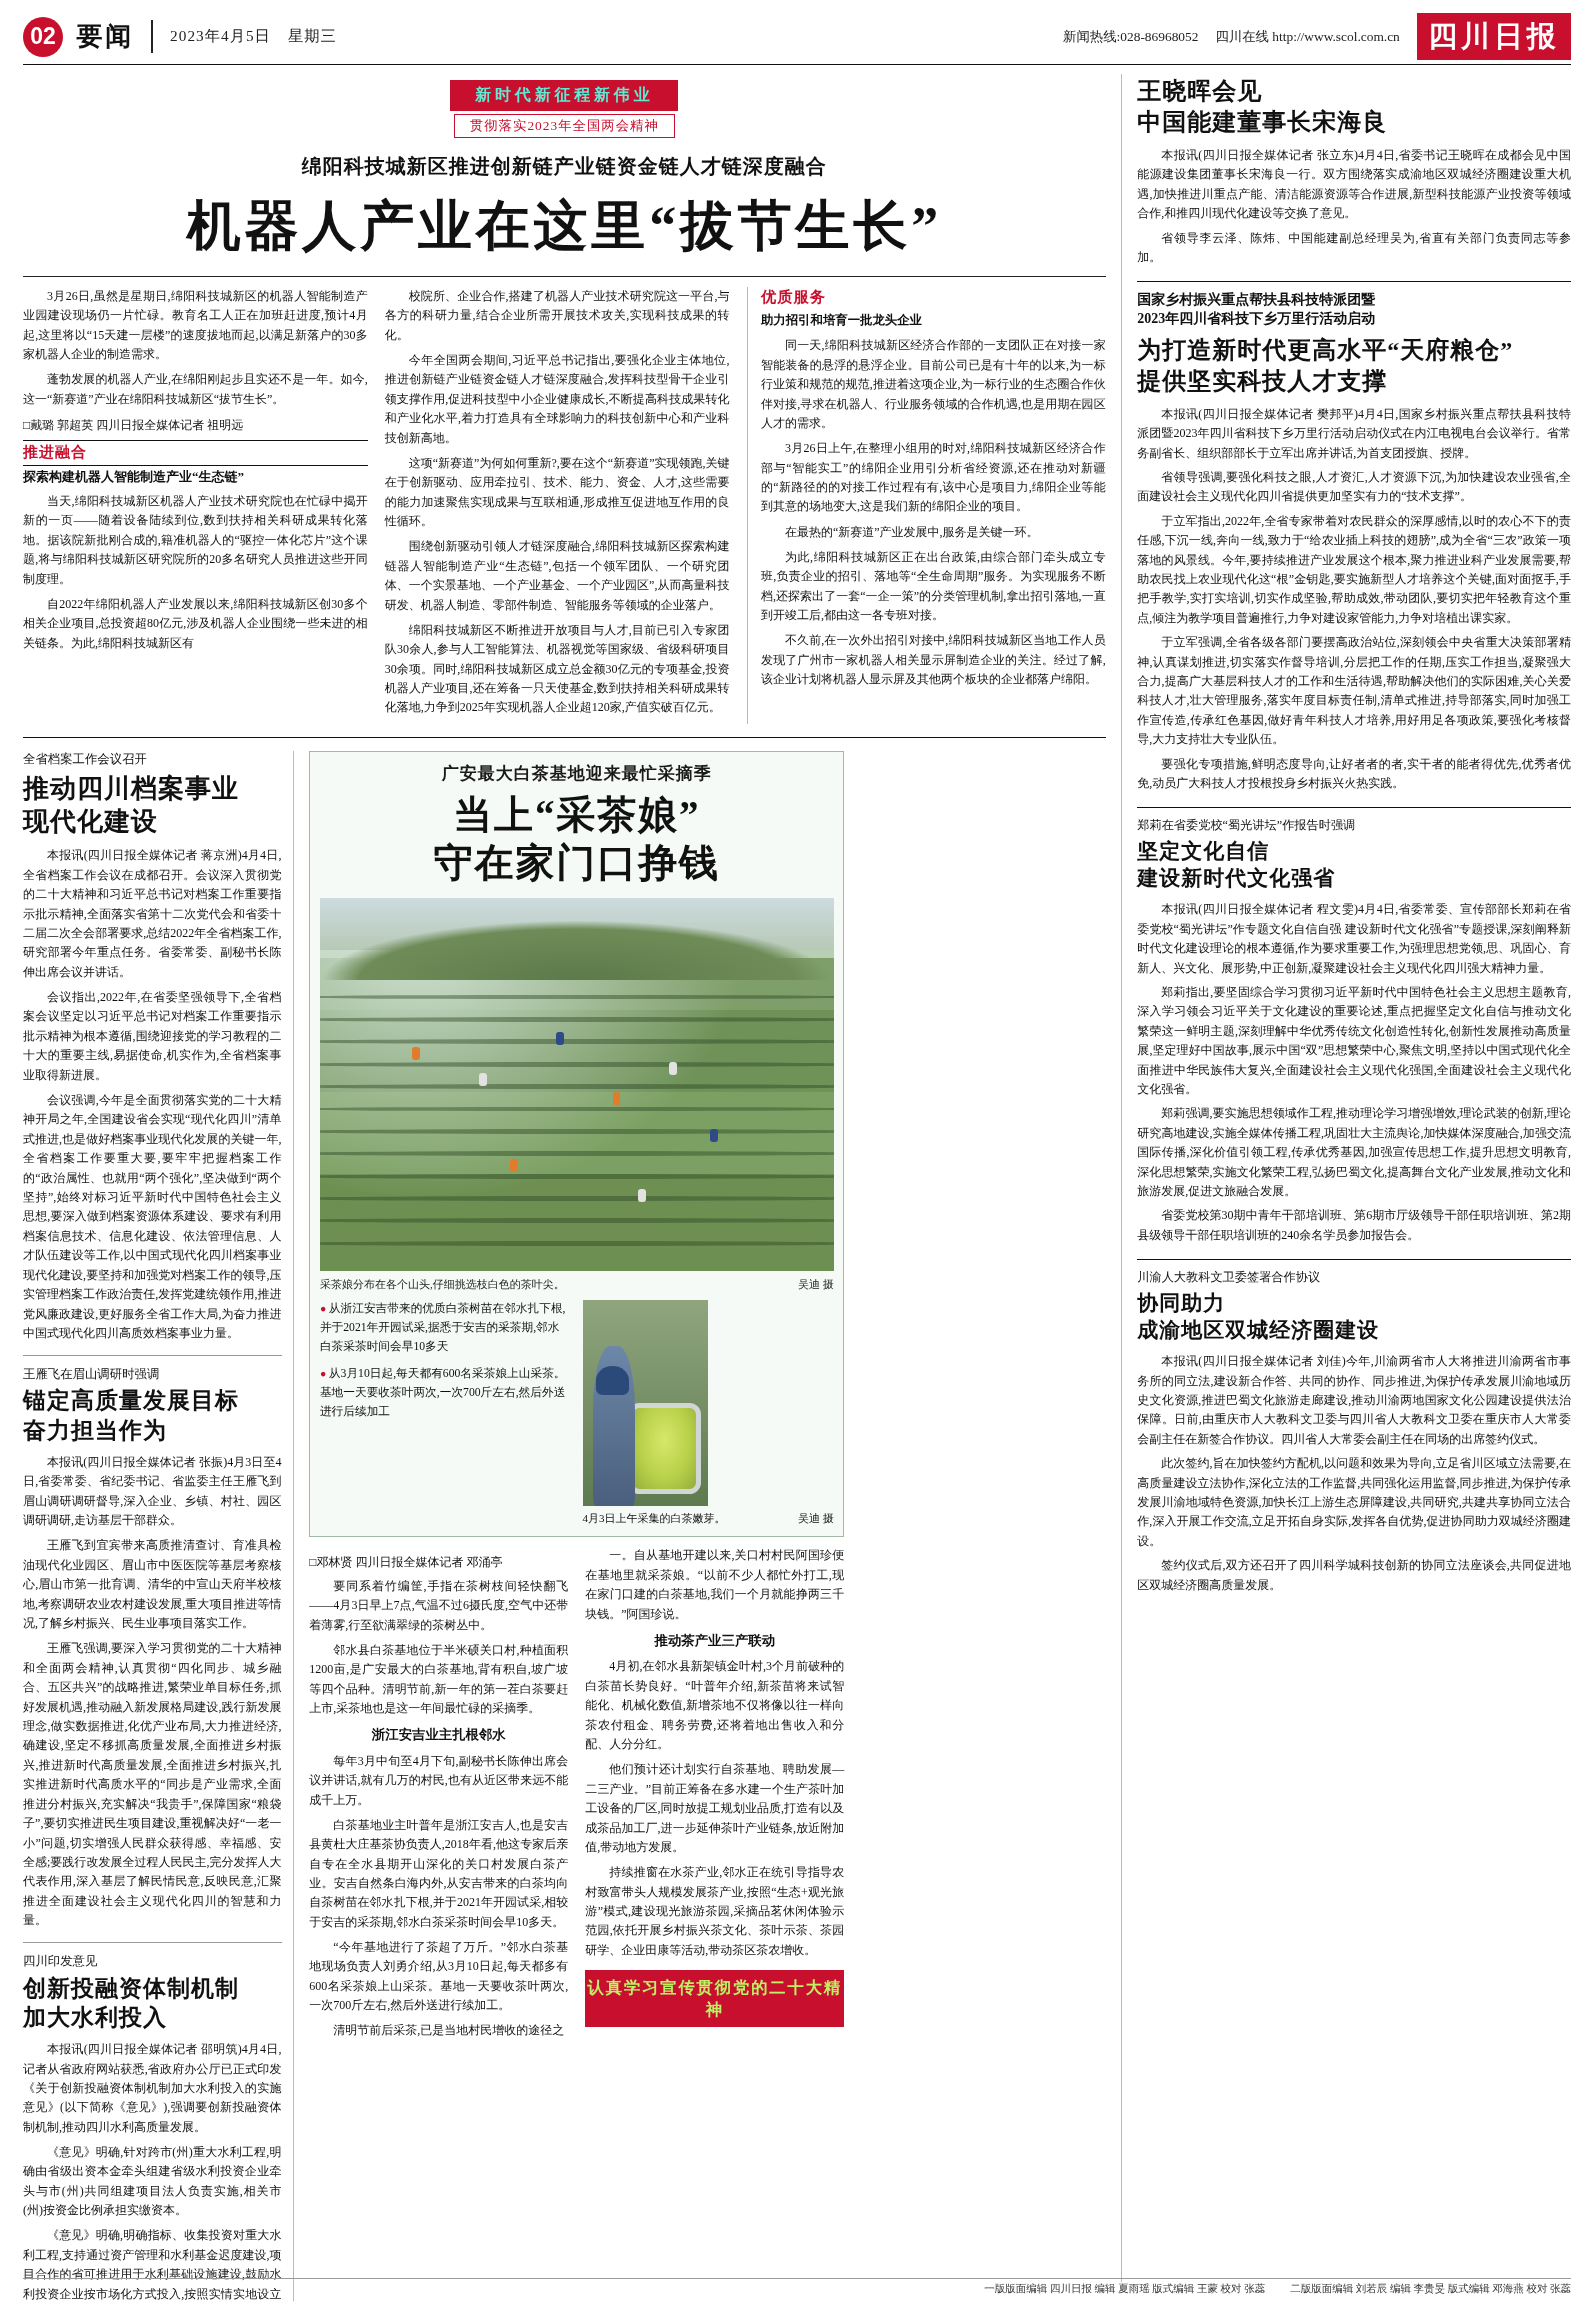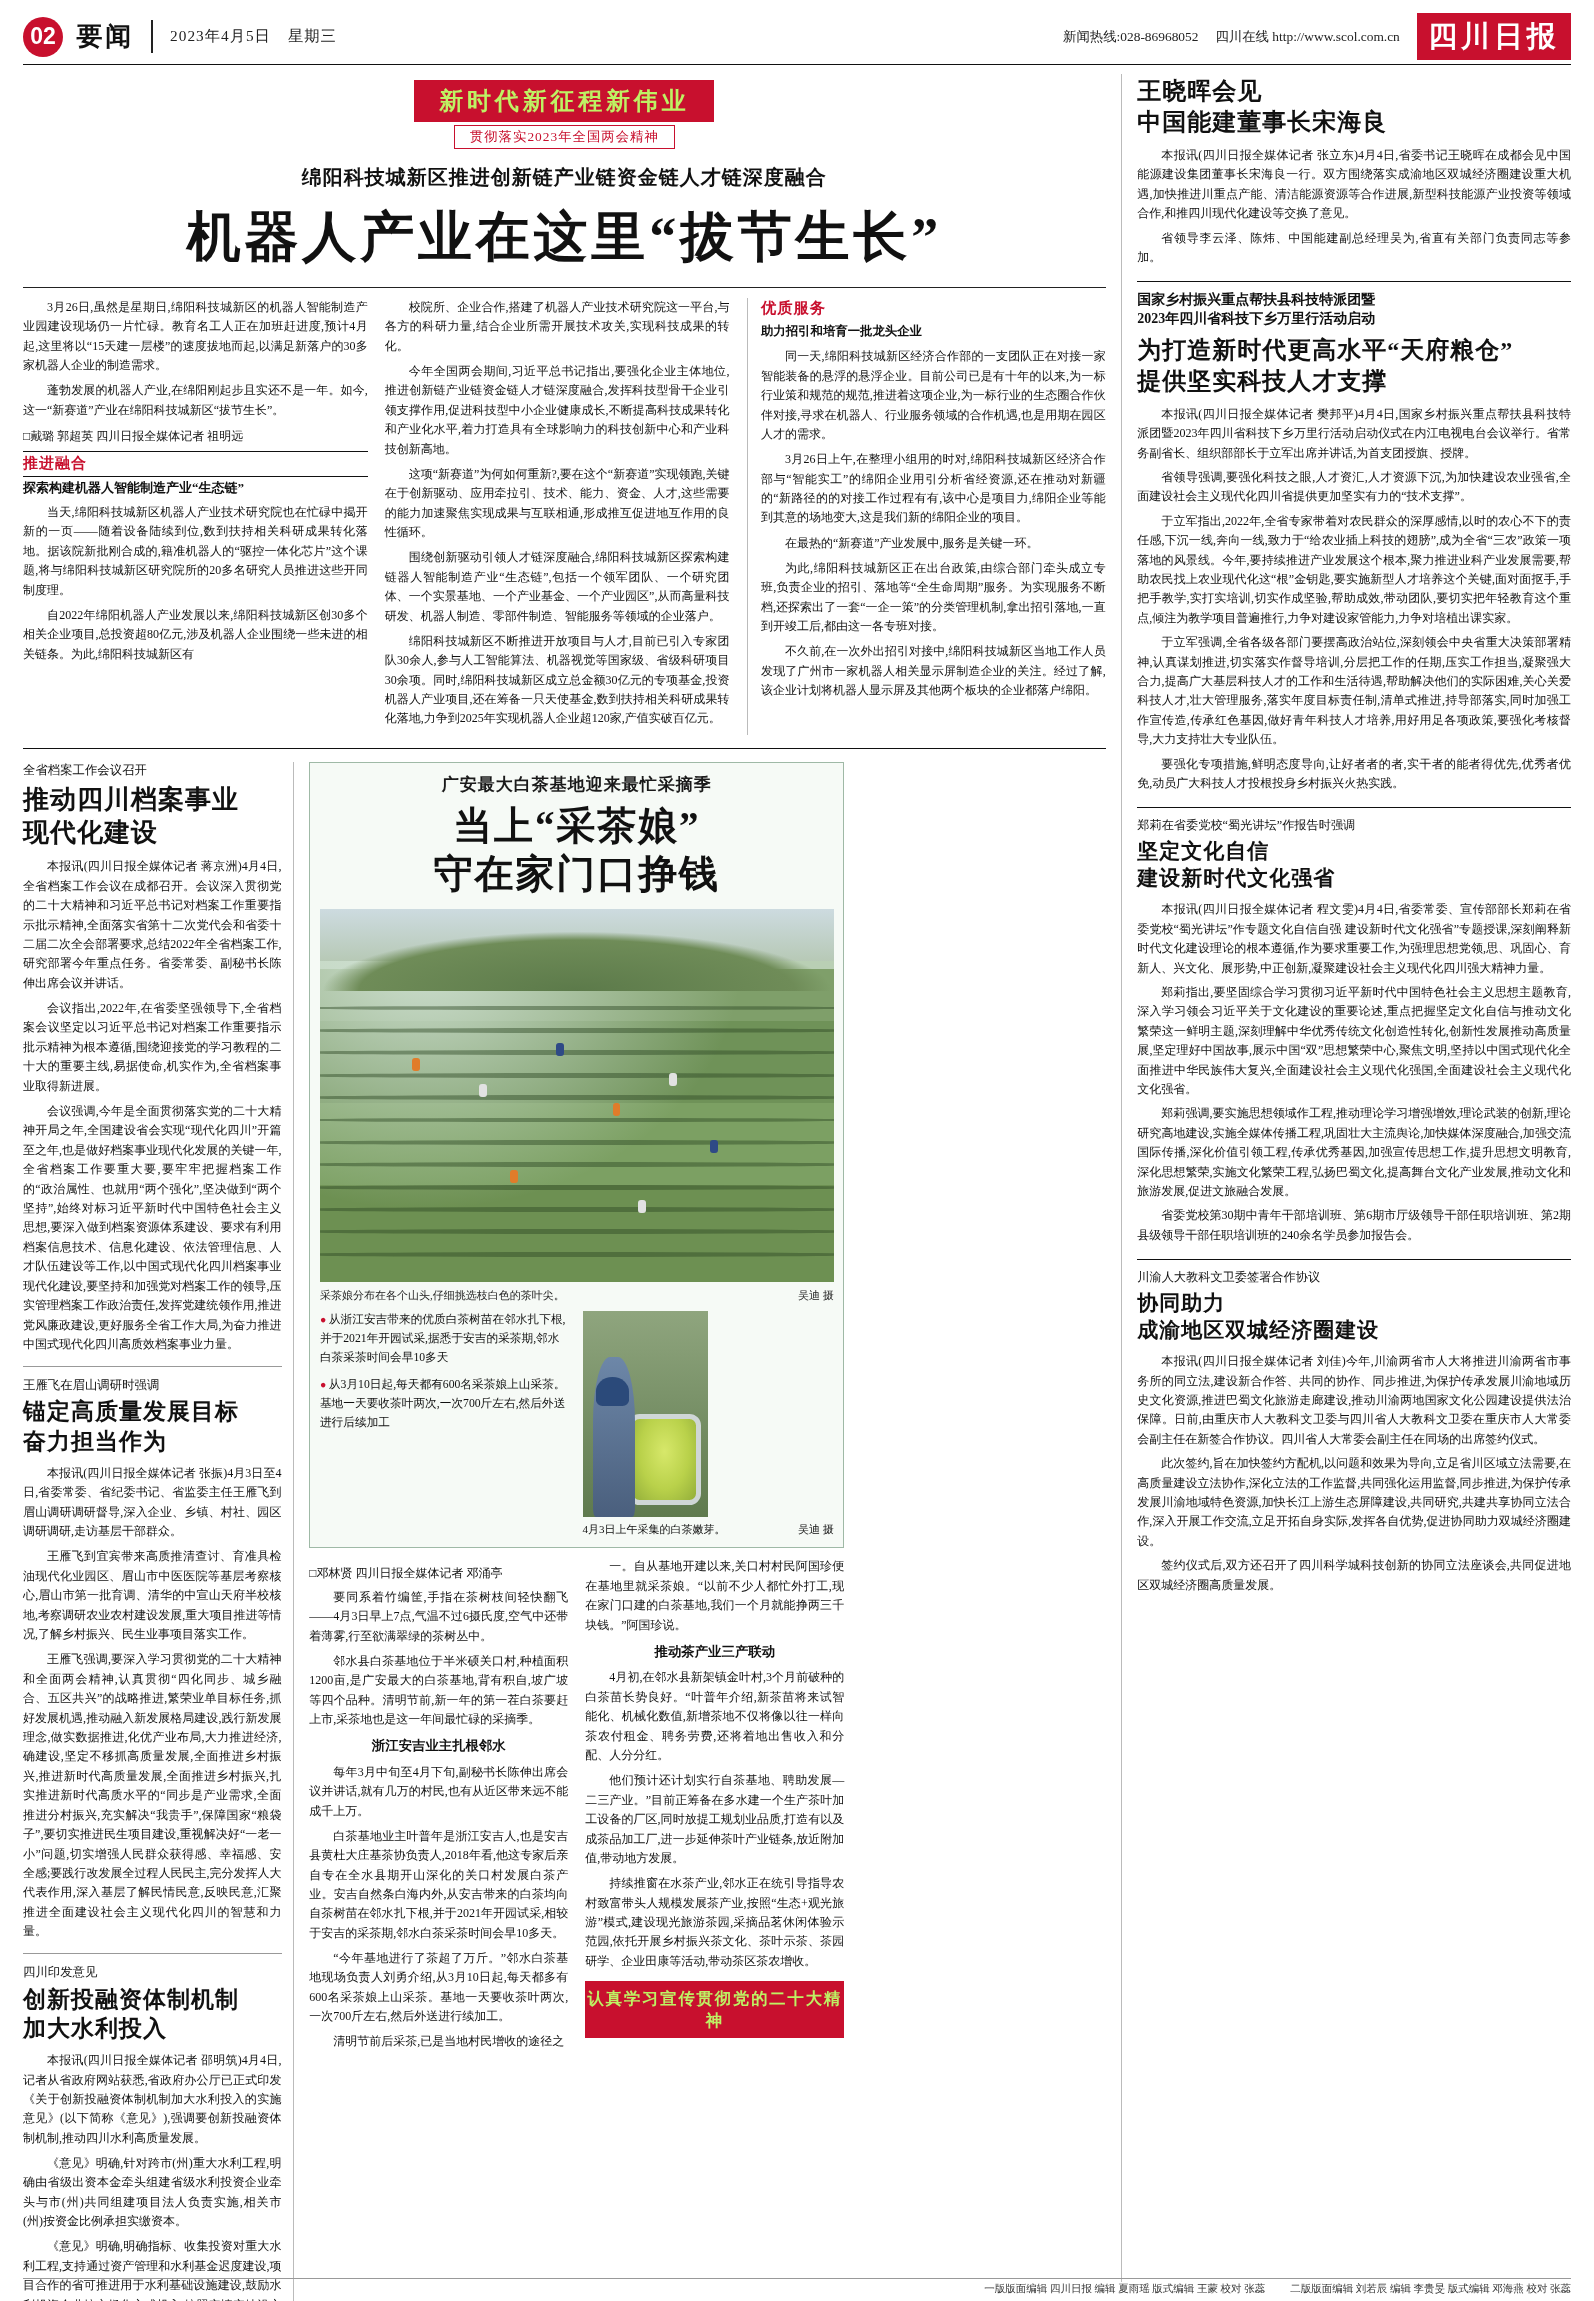--- a/index.html
+++ b/index.html
@@ -33,22 +33,22 @@
   }
 
   
   .body-grid { display:flex; margin-top:9.6px; height: 2208px; }
   .col-left { width: 1099px; padding-right: 15.3px; border-right:1px solid #bbb; }
   .col-right { width: 449px; padding-left: 15.3px; }
 
   
   .banner-wrap { text-align:center; margin-top:5.7px; }
   .banner {
-    display:inline-block; background:#c8102e; color:#bef264; padding:4.8px 25px 5.7px;
-    font-size:24px; font-weight:bold; letter-spacing:3.8px;
+    display:inline-block; background:#c8102e; color:#5eead4; padding:4.8px 25px 5.7px;
+    font-size:16px; font-weight:bold; letter-spacing:3.8px;
   }
   .banner-sub {
     display:inline-block; border:1px solid #c8102e; color:#c8102e;
     font-size:13.4px; padding:1.9px 15.3px; margin-top:2.9px; letter-spacing:1px;
   }
   .lead-sub { text-align:center; font-size:20px; font-weight:bold; margin-top:15.3px; letter-spacing:1px; }
   .lead-title {
     text-align:center; font-size:54px; font-weight:bold; letter-spacing:3.8px;
     margin:9.6px 0 13.4px; font-family:"Liberation Serif", serif;
   }
@@ -201,21 +201,21 @@
       <div class="lower">
 
         <div class="lower-left">
 
           <div>
             <div class="news-eyebrow">全省档案工作会议召开</div>
             <div class="news-title" style="white-space:pre-line;">推动四川档案事业
 现代化建设</div>
             <p class="body">本报讯(四川日报全媒体记者 蒋京洲)4月4日,全省档案工作会议在成都召开。会议深入贯彻党的二十大精神和习近平总书记对档案工作重要指示批示精神,全面落实省第十二次党代会和省委十二届二次全会部署要求,总结2022年全省档案工作,研究部署今年重点任务。省委常委、副秘书长陈伸出席会议并讲话。</p>
             <p class="body">会议指出,2022年,在省委坚强领导下,全省档案会议坚定以习近平总书记对档案工作重要指示批示精神为根本遵循,围绕迎接党的学习教程的二十大的重要主线,易据使命,机实作为,全省档案事业取得新进展。</p>
-            <p class="body">会议强调,今年是全面贯彻落实党的二十大精神开局之年,全国建设省会实现“现代化四川”开篇至之年,也是做好档案事业现代化发展的关键一年,全省档案工作要重大要,要牢牢把握档案工作的“政治属性、也就用“两个强化”,坚决做到“两个坚持”,始终对标习近平新时代中国特色社会主义思想,要深入做到档案资源体系建设、要求有利用档案信息技术、信息化建设、依法管理信息、人才队伍建设等工作,以中国式现代化四川档案事业现代化建设,要坚持和加强党对档案工作的领导,压实管理档案工作政治责任,发挥党建统领作用,推进党风廉政建设,更好服务全省工作大局,为奋力推进中国式现代化四川高质效档案事业力量。</p>
+            <p class="body">会议强调,今年是全面贯彻落实党的二十大精神开局之年,全国建设省会实现“现代化四川”清单式推进,也是做好档案事业现代化发展的关键一年,全省档案工作要重大要,要牢牢把握档案工作的“政治属性、也就用“两个强化”,坚决做到“两个坚持”,始终对标习近平新时代中国特色社会主义思想,要深入做到档案资源体系建设、要求有利用档案信息技术、信息化建设、依法管理信息、人才队伍建设等工作,以中国式现代化四川档案事业现代化建设,要坚持和加强党对档案工作的领导,压实管理档案工作政治责任,发挥党建统领作用,推进党风廉政建设,更好服务全省工作大局,为奋力推进中国式现代化四川高质效档案事业力量。</p>
           </div>
 
           <div class="sep"></div>
 
           <div>
             <div class="news-eyebrow">王雁飞在眉山调研时强调</div>
             <div class="news-title sm" style="white-space:pre-line;">锚定高质量发展目标
 奋力担当作为</div>
             <p class="body">本报讯(四川日报全媒体记者 张振)4月3日至4日,省委常委、省纪委书记、省监委主任王雁飞到眉山调研调研督导,深入企业、乡镇、村社、园区调研调研,走访基层干部群众。</p>
             <p class="body">王雁飞到宜宾带来高质推清查讨、育准具检油现代化业园区、眉山市中医医院等基层考察核心,眉山市第一批育调、清华的中宣山天府半校核地,考察调研农业农村建设发展,重大项目推进等情况,了解乡村振兴、民生业事项目落实工作。</p>

